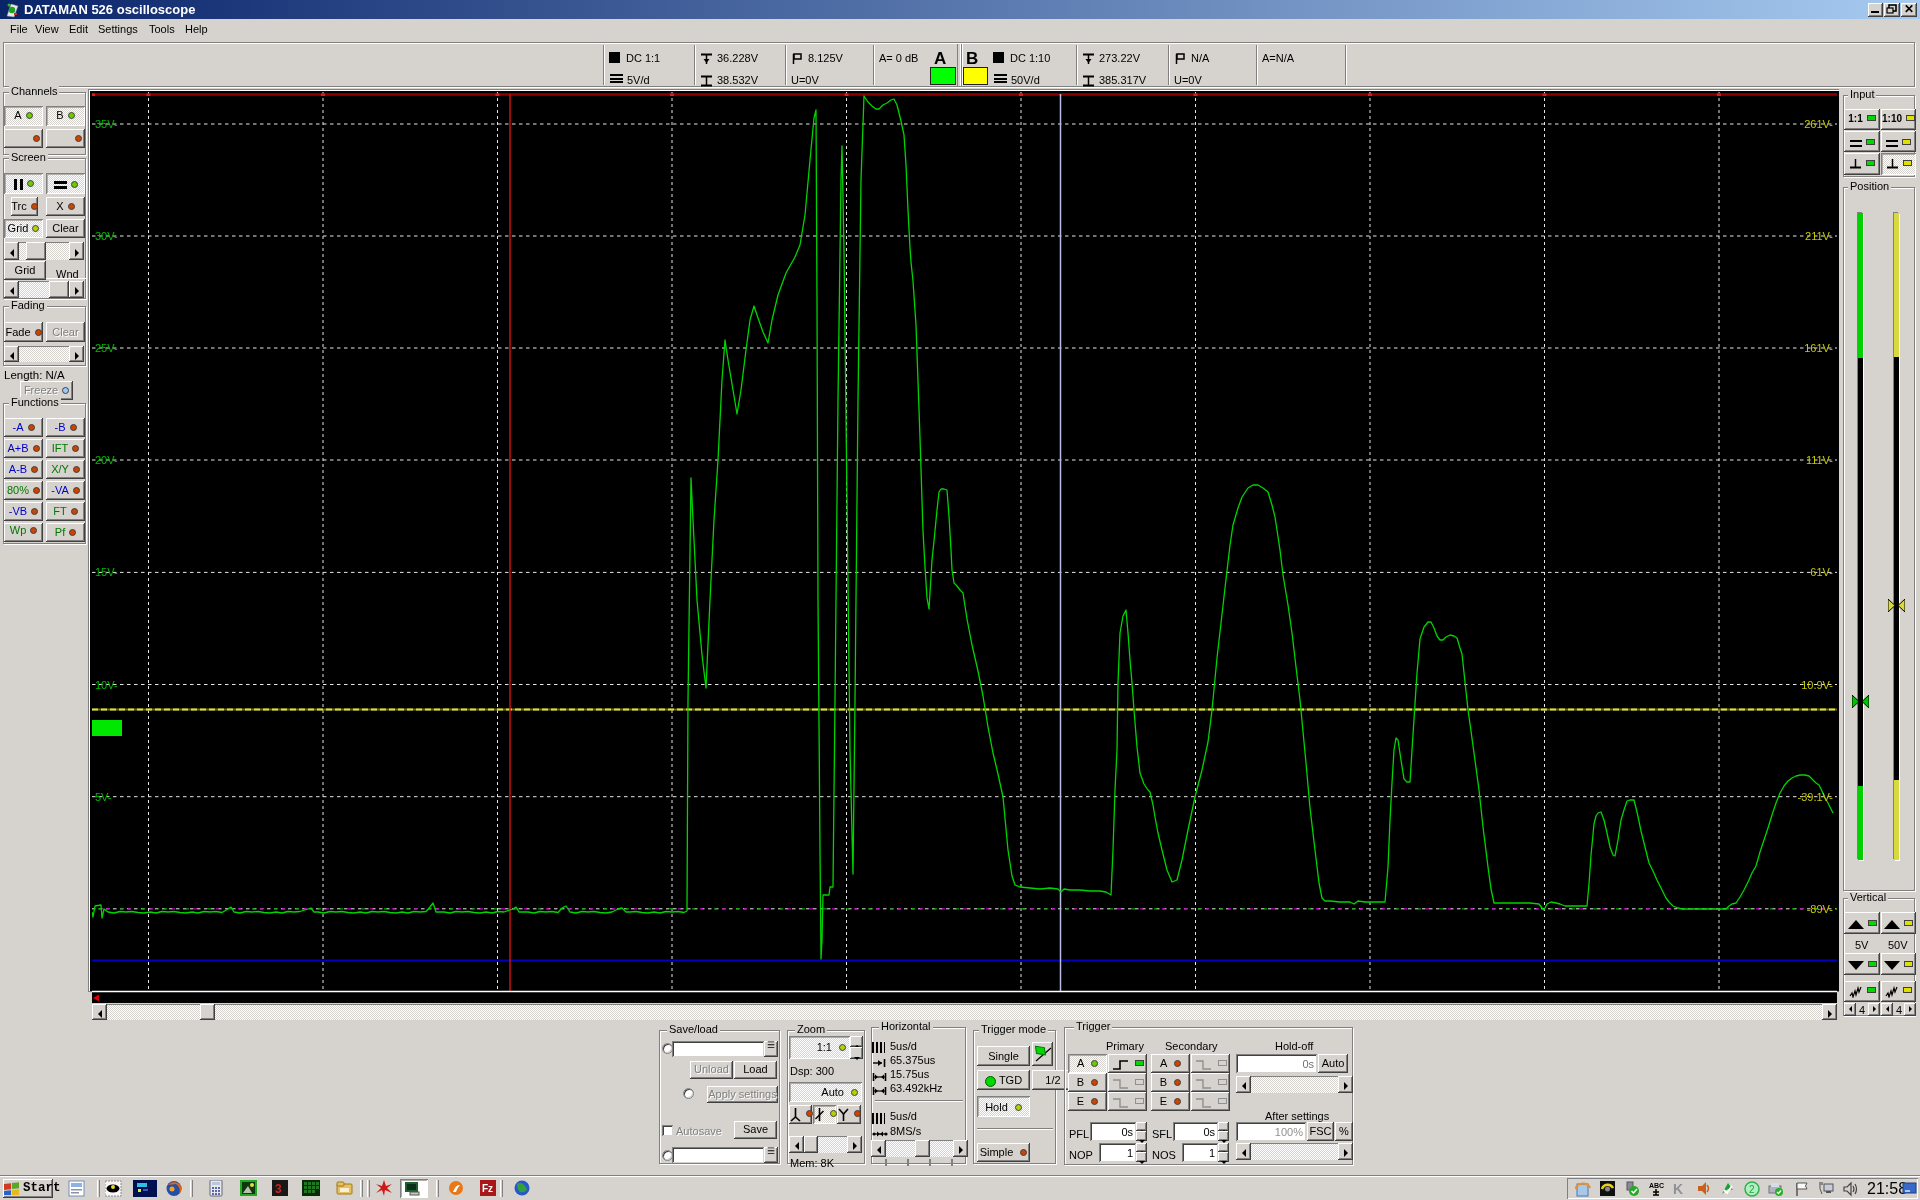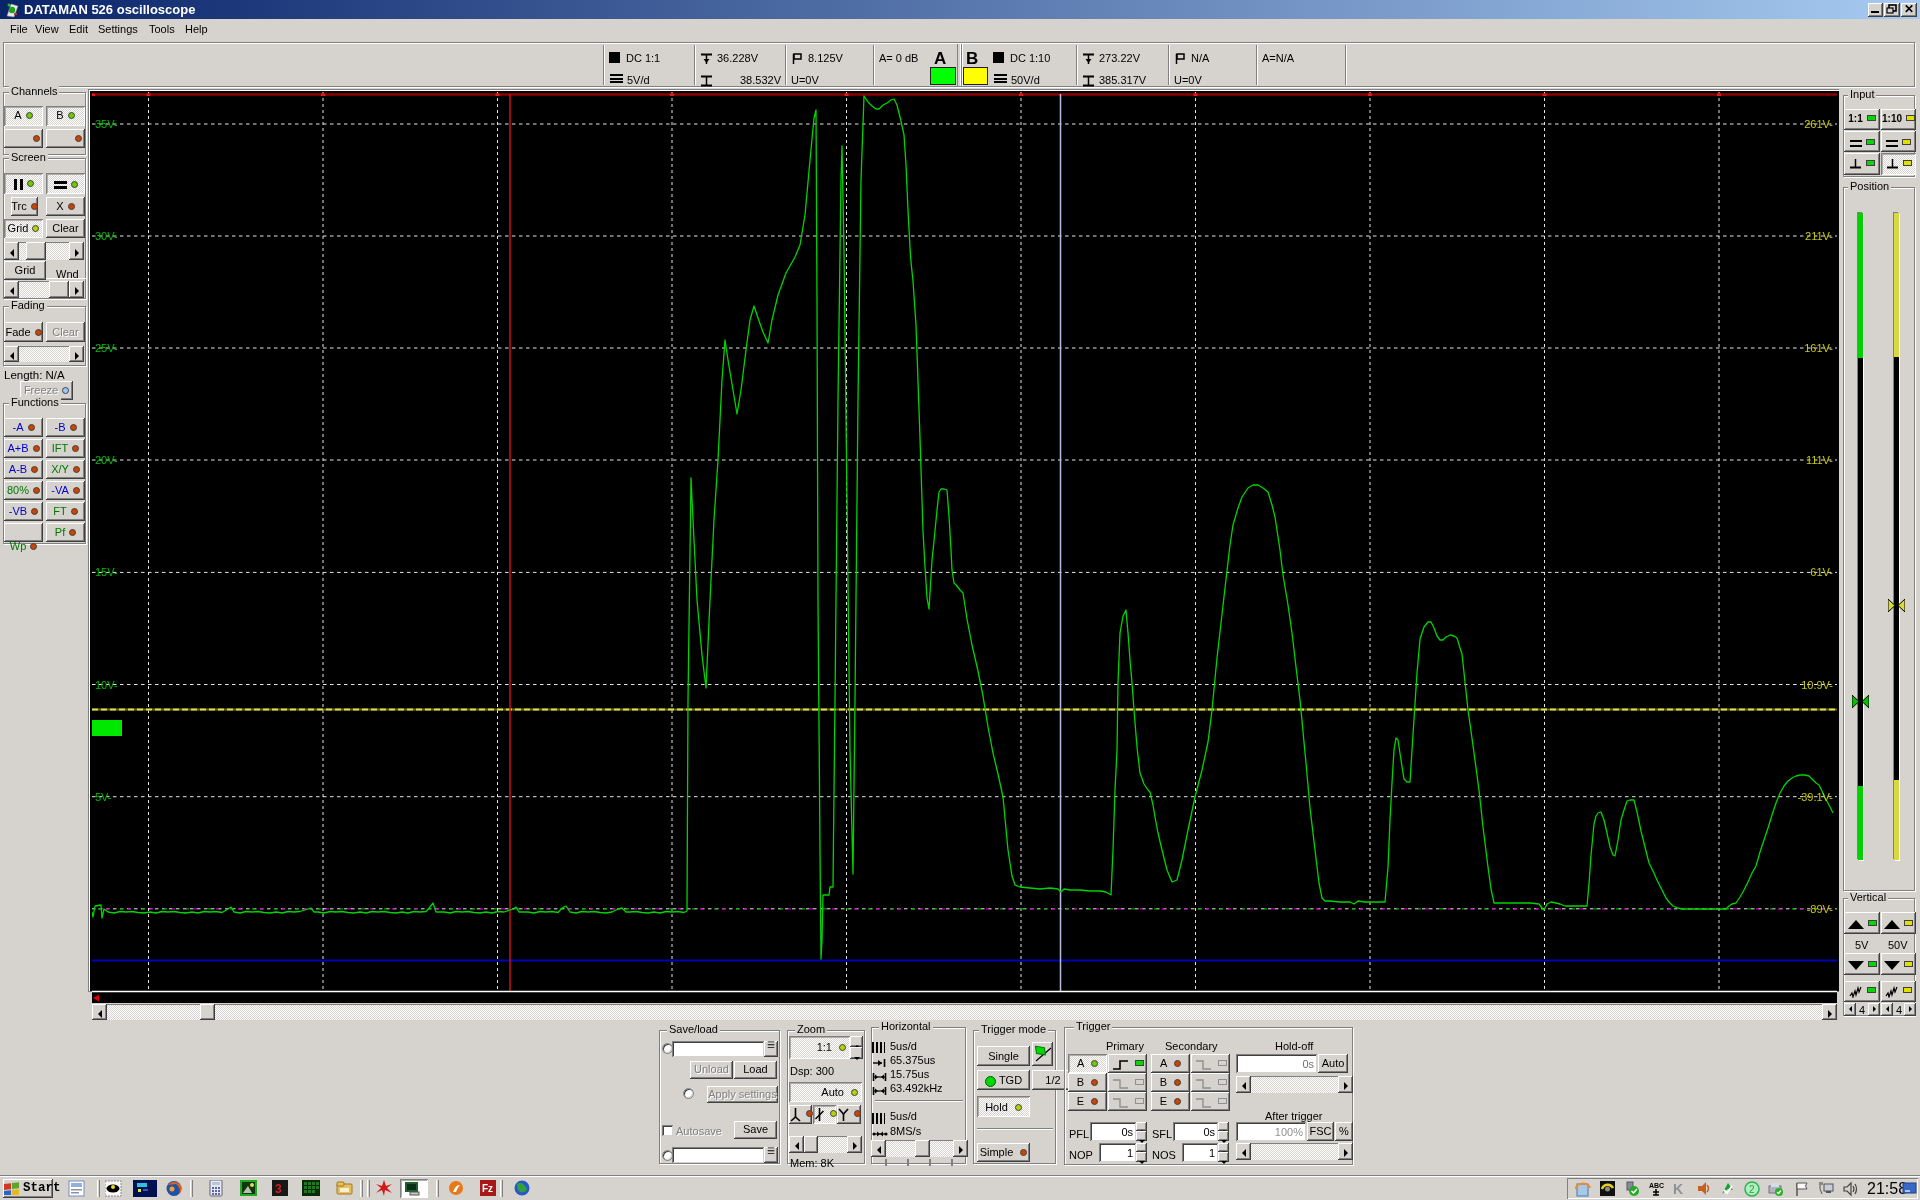--- a/index.html
+++ b/index.html
@@ -61,21 +61,21 @@
       <line x1="1" y1="1.5" x2="12" y2="1.5" stroke="#000" stroke-width="2"></line>
       <line x1="6.5" y1="2" x2="6.5" y2="11" stroke="#000" stroke-width="1.5"></line>
       <polygon points="3.5,6 9.5,6 6.5,10" fill="#000"></polygon>
     </svg></div>
 <div class="t" style="left:717px;top:52px;">36.228V</div>
 <div style="left:700px;top:73px;width:13px;height:12px"><svg width="13" height="12">
       <line x1="1" y1="1.5" x2="12" y2="1.5" stroke="#000" stroke-width="2"></line>
       <line x1="1" y1="10.5" x2="12" y2="10.5" stroke="#000" stroke-width="2"></line>
       <line x1="6.5" y1="2" x2="6.5" y2="10" stroke="#000" stroke-width="1.5"></line>
     </svg></div>
-<div class="t" style="left:740px;top:74px;">38.532V</div>
+<div class="t" style="left:717px;top:74px;">38.532V</div>
 <div style="left:791px;top:51px;width:12px;height:12px"><svg width="12" height="12">
       <line x1="2.5" y1="1" x2="2.5" y2="11" stroke="#000" stroke-width="1.5"></line>
       <rect x="3" y="1" width="7" height="5" fill="none" stroke="#000" stroke-width="1.5"></rect>
     </svg></div>
 <div class="t" style="left:808px;top:52px;">8.125V</div>
 <div class="t" style="left:791px;top:74px;">U=0V</div>
 <div class="t" style="left:879px;top:52px;">A= 0 dB</div>
 <div class="t" style="left:934px;top:50px;font-size:17px;font-weight:bold;line-height:17px;">A</div>
 <div style="left:930px;top:67px;width:26px;height:18px;background:#00ff00;border:1px solid #222;"></div>
 <div class="t" style="left:966px;top:50px;font-size:17px;font-weight:bold;line-height:17px;">B</div>
@@ -204,21 +204,21 @@
 <div class="b" style="left:46px;top:481px;width:39px;height:19px;">
     <div style="margin-top:3px;color:#0000cc">-VA<span class="led" style="background:#cc4400;"></span></div>
   </div>
 <div class="b" style="left:4px;top:502px;width:39px;height:19px;">
     <div style="margin-top:3px;color:#0000cc">-VB<span class="led" style="background:#cc4400;"></span></div>
   </div>
 <div class="b" style="left:46px;top:502px;width:39px;height:19px;">
     <div style="margin-top:3px;color:#007800">FT<span class="led" style="background:#cc4400;"></span></div>
   </div>
 <div class="b" style="left:4px;top:523px;width:39px;height:19px;">
-    <div style="margin-top:17px;color:#007800">Wp<span class="led" style="background:#cc4400;"></span></div>
+    <div style="margin-top:1px;color:#007800">Wp<span class="led" style="background:#cc4400;"></span></div>
   </div>
 <div class="b" style="left:46px;top:523px;width:39px;height:19px;">
     <div style="margin-top:3px;color:#007800">Pf<span class="led" style="background:#cc4400;"></span></div>
   </div>
 <div style="left:88px;top:89px;width:1751px;height:903px;background:#000;border:1px solid #808080;border-right:0;box-shadow:inset 1px 1px 0 #fff;"></div>
 <div style="left:92px;top:92px;width:1745px;height:911px"><svg width="1745" height="911">
       <rect x="0" y="0" width="1745" height="911" fill="#000"></rect>
       <line x1="56.5" y1="0" x2="56.5" y2="899" stroke="#e6e6e6" stroke-width="1" stroke-dasharray="3,3"></line>
       <line x1="231" y1="0" x2="231" y2="899" stroke="#e6e6e6" stroke-width="1" stroke-dasharray="3,3"></line>
       <line x1="405.5" y1="0" x2="405.5" y2="899" stroke="#e6e6e6" stroke-width="1" stroke-dasharray="3,3"></line>
@@ -602,21 +602,21 @@
 <div class="b" style="left:1318px;top:1054px;width:30px;height:19px;">
     <div style="margin-top:3px">Auto</div>
   </div>
 <div class="sbt" style="left:1236px;top:1076px;width:117px;height:17px;"></div>
 <div class="b" style="left:1236px;top:1076px;width:15px;height:17px;">
     <div style="margin-top:4px"><span style="display:inline-block;width:0;height:0;border-top:4px solid transparent;border-bottom:4px solid transparent;border-right:4px solid #000;"></span></div>
   </div>
 <div class="b" style="left:1338px;top:1076px;width:15px;height:17px;">
     <div style="margin-top:4px"><span style="display:inline-block;width:0;height:0;border-top:4px solid transparent;border-bottom:4px solid transparent;border-left:4px solid #000;"></span></div>
   </div>
-<div class="t" style="left:1265px;top:1110px;">After trigger</div>
+<div class="t" style="left:1265px;top:1110px;">After settings</div>
 <div class="tf" style="left:1236px;top:1122px;width:70px;height:19px;text-align:right;color:#909090;padding:4px 3px 0 3px;">100%</div>
 <div class="b" style="left:1307px;top:1122px;width:27px;height:19px;">
     <div style="margin-top:3px">FSC</div>
   </div>
 <div class="b" style="left:1335px;top:1122px;width:18px;height:19px;">
     <div style="margin-top:3px">%</div>
   </div>
 <div class="sbt" style="left:1236px;top:1143px;width:117px;height:17px;"></div>
 <div class="b" style="left:1236px;top:1143px;width:15px;height:17px;">
     <div style="margin-top:4px"><span style="display:inline-block;width:0;height:0;border-top:4px solid transparent;border-bottom:4px solid transparent;border-right:4px solid #000;"></span></div>

